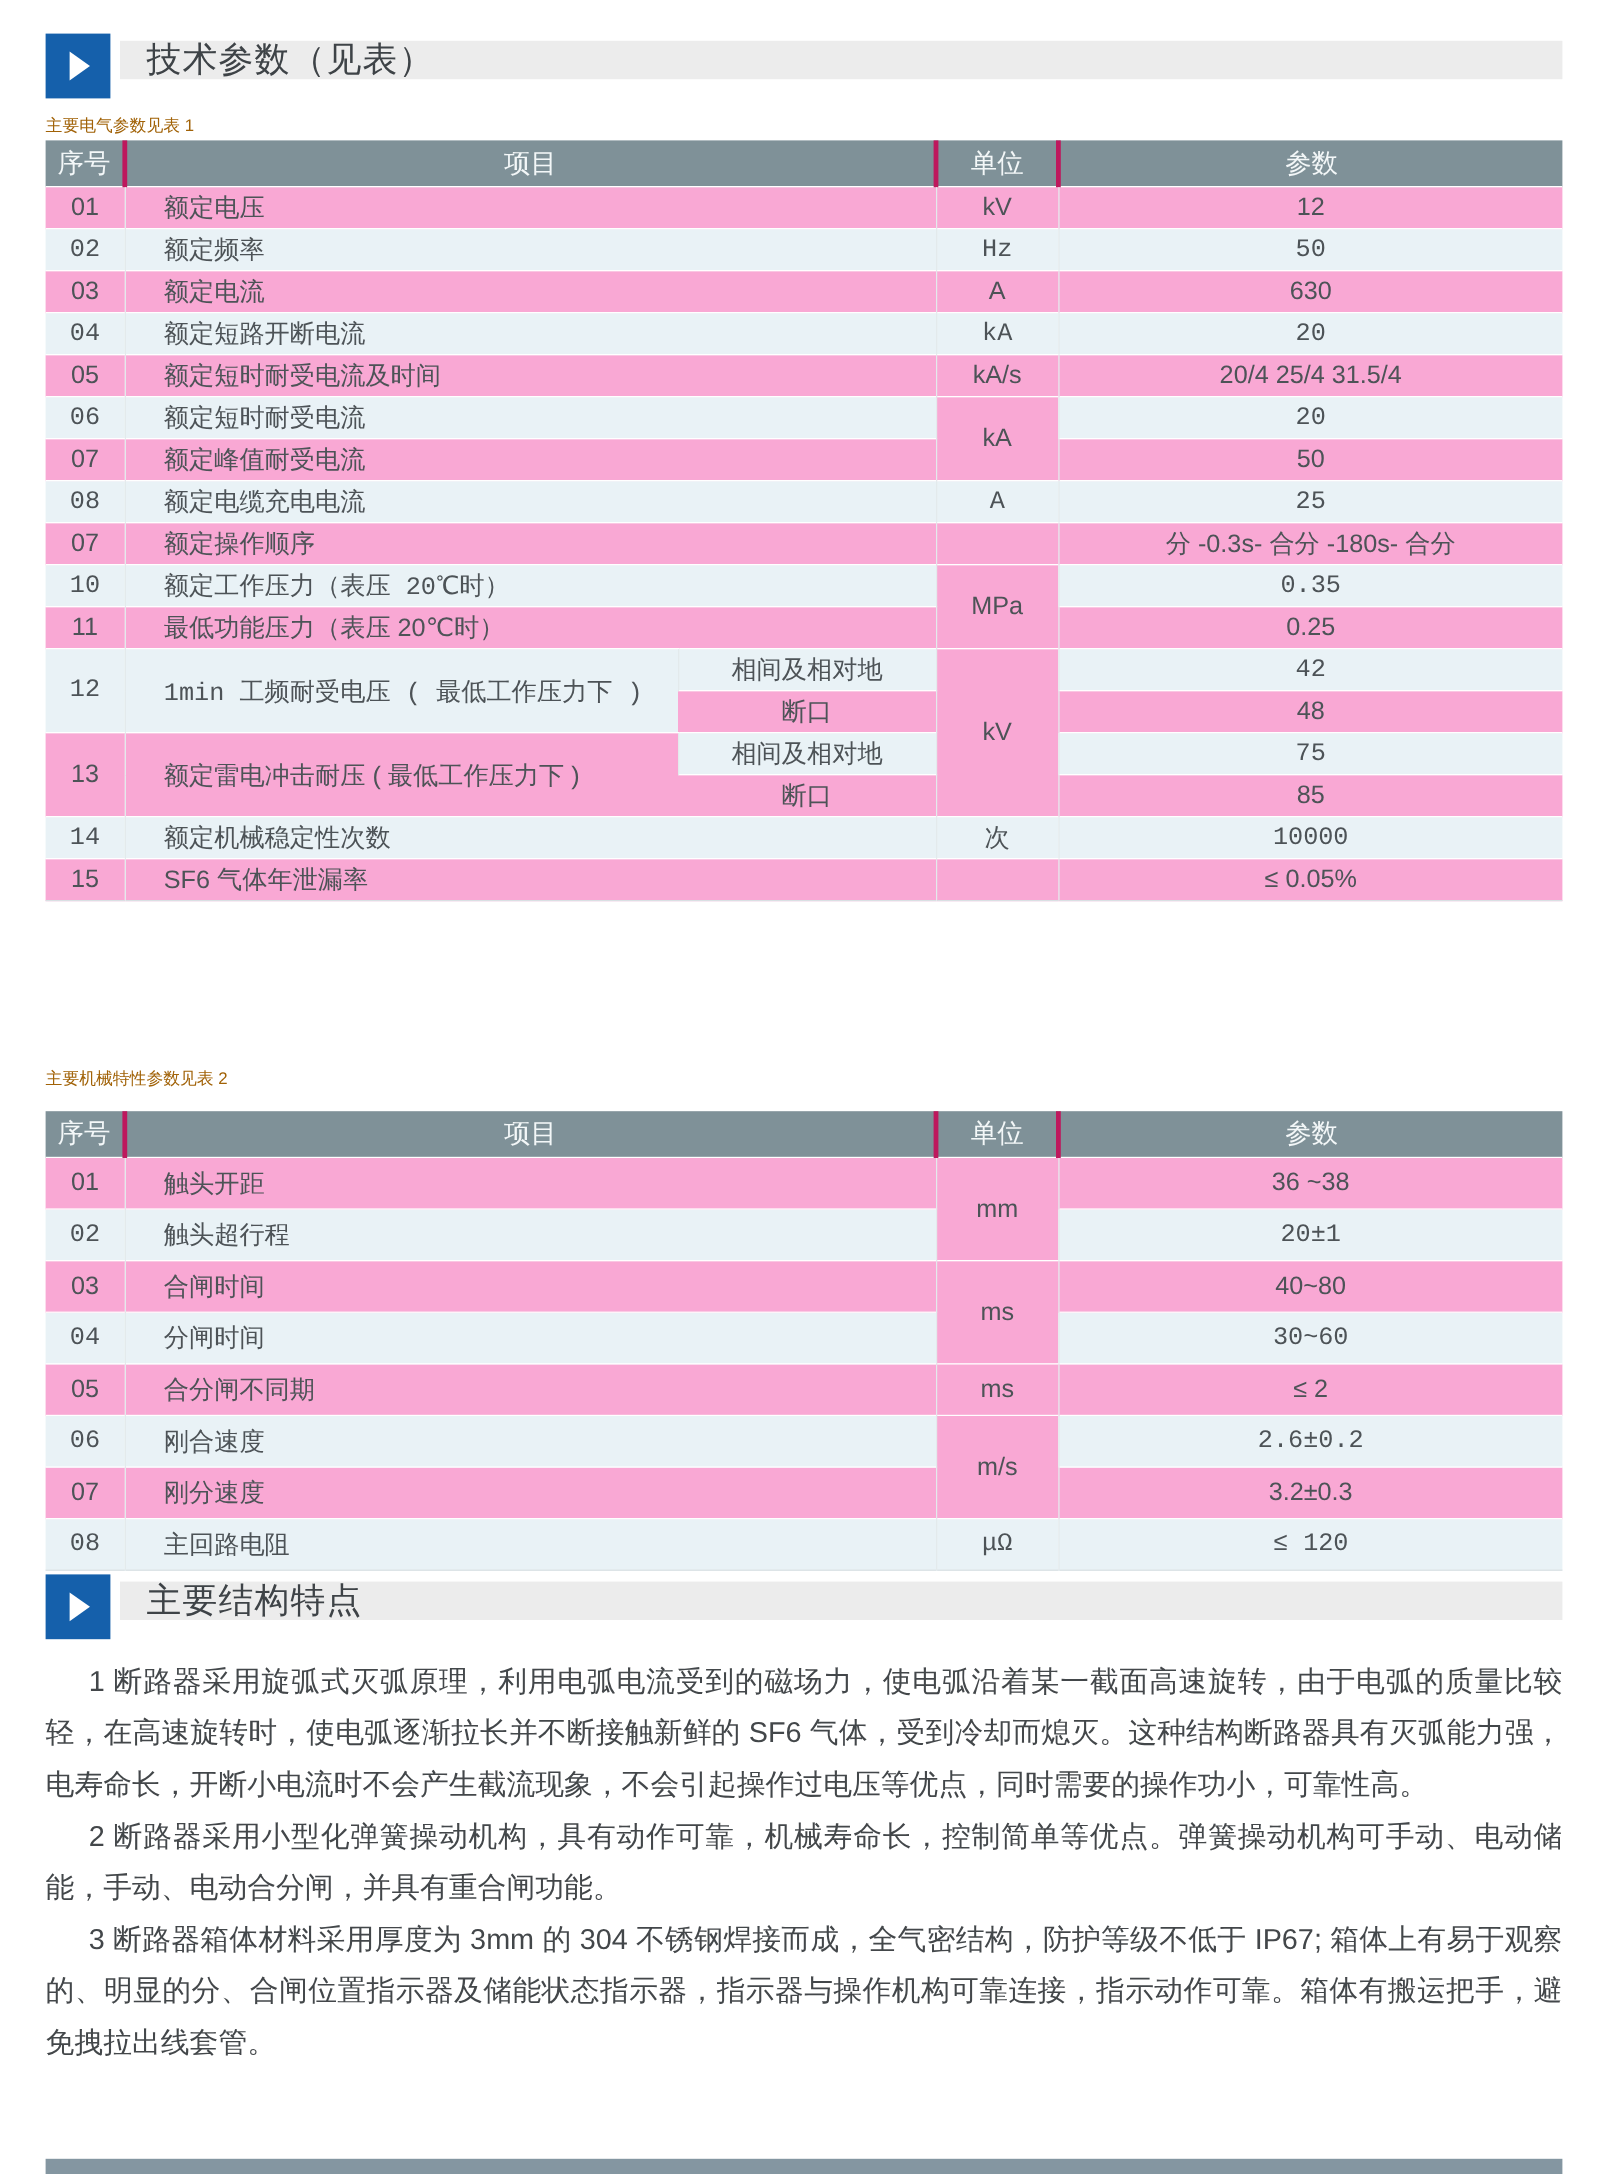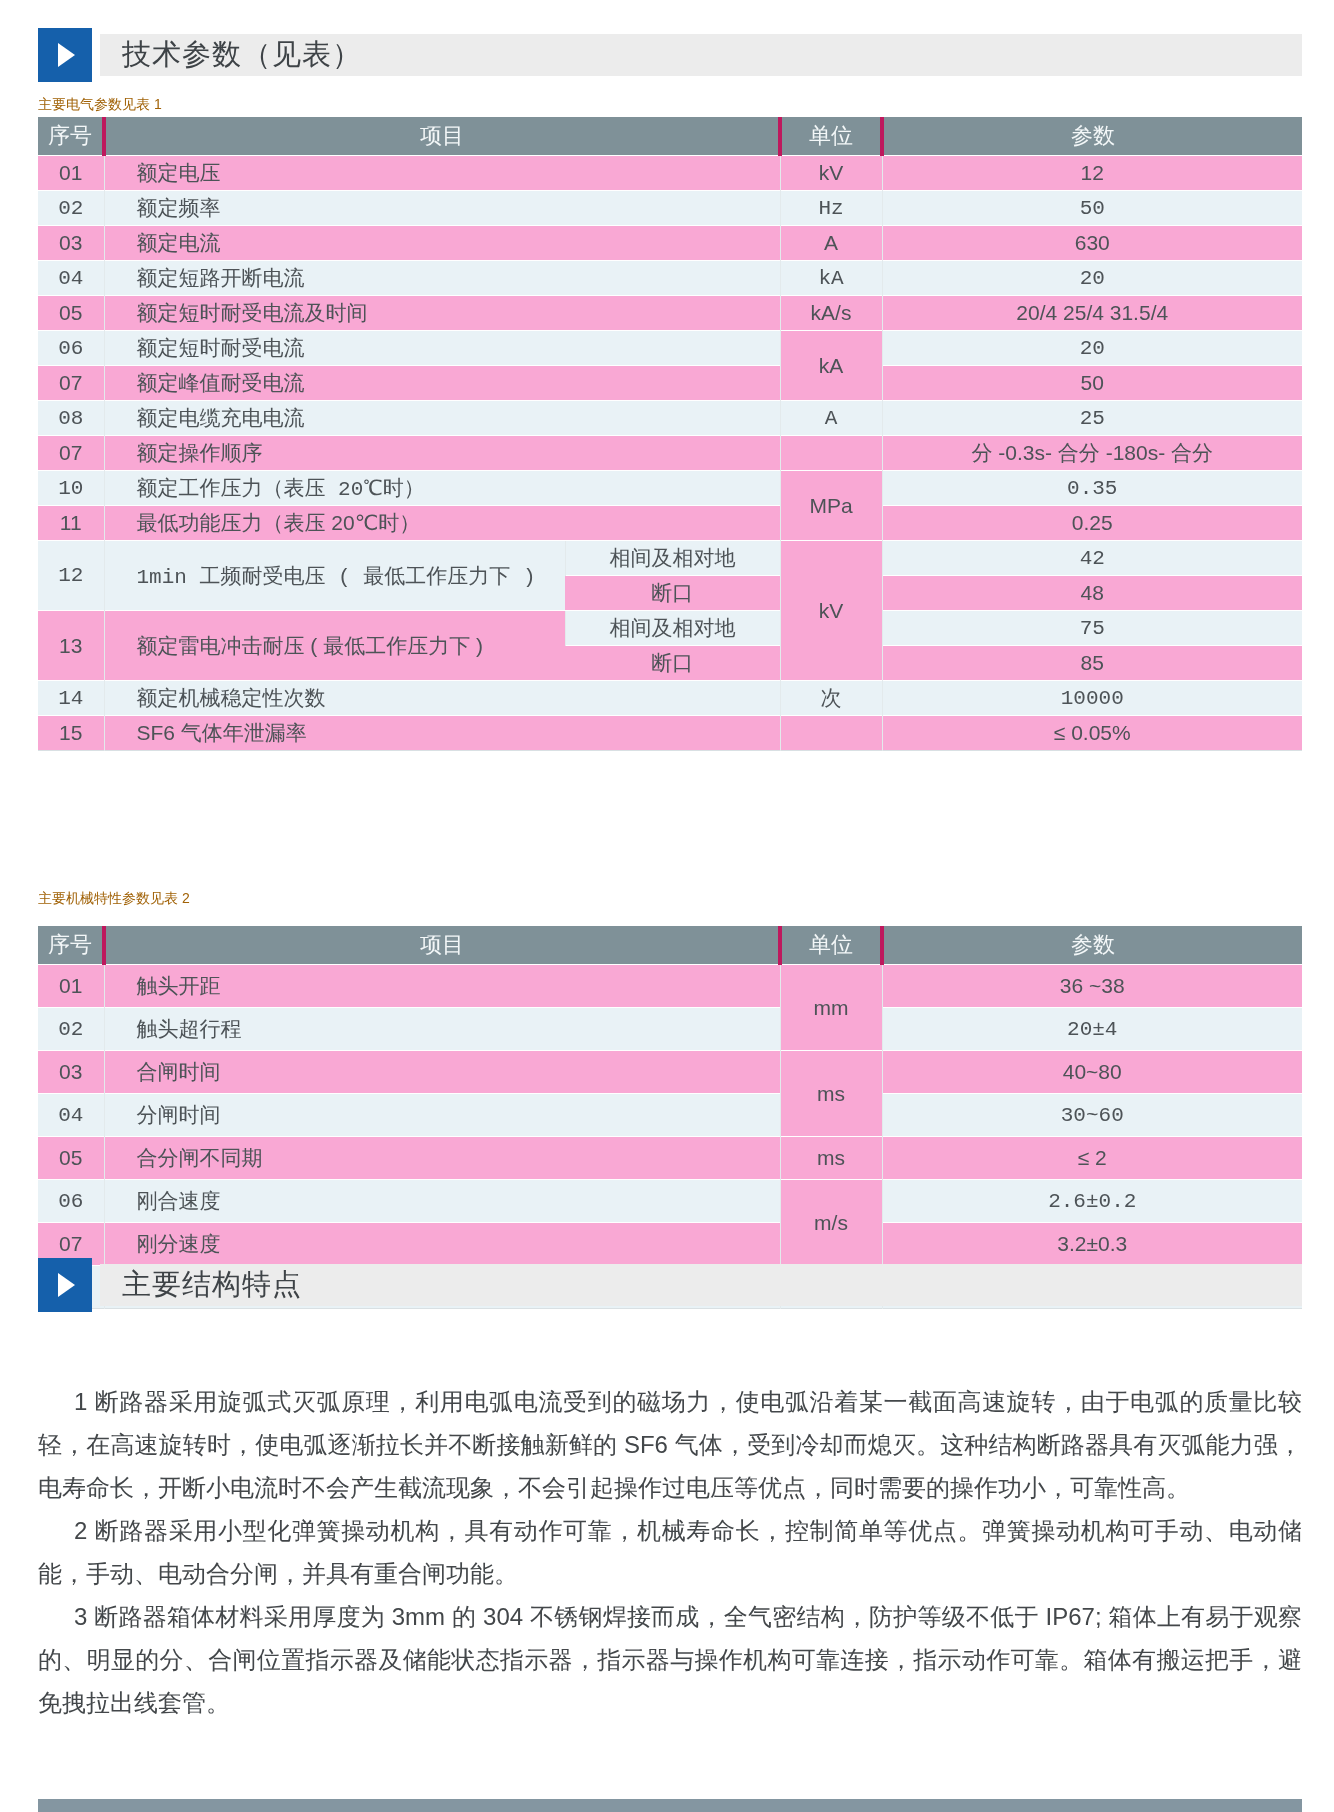--- a/index.html
+++ b/index.html
@@ -8,21 +8,21 @@
     font-family:"Liberation Sans","DejaVu Sans",sans-serif;
     -webkit-font-smoothing:antialiased;
   }
   .abs{position:absolute;}
 
   
   .sec{left:38px;width:1264px;height:54px;}
   .sec .sq{position:absolute;left:0;top:0;width:54px;height:54px;background:#1560ab;}
   .sec .tri{position:absolute;left:20px;top:15px;width:0;height:0;
     border-left:17px solid #ffffff;border-top:12px solid transparent;border-bottom:12px solid transparent;}
-  .sec .bar{position:absolute;left:62px;right:0;top:6px;height:42px;background:#ececec;
+  .sec .bar{position:absolute;left:62px;right:0;top:6px;height:32px;background:#ececec;
     display:flex;align-items:center;padding-left:22px;box-sizing:border-box;}
   .sec .ttl{font-size:29px;color:#3e4347;letter-spacing:1px;}
 
   .subtitle{left:38px;font-size:14px;color:#a16207;}
 
   
   table{border-collapse:collapse;table-layout:fixed;width:1264px;}
   th{background:#7f9198;color:#f3f7f8;font-weight:normal;font-size:22px;height:36px;
      border-left:4px solid #be185d;}
   th:first-child{border-left:none;}
@@ -191,21 +191,21 @@
   </tr>
   <tr>
     <td class="w">01</td>
     <td class="w item" colspan="2">触头开距</td>
     <td class="w" rowspan="2">mm</td>
     <td class="w">36 ~38</td>
   </tr>
   <tr>
     <td class="b">02</td>
     <td class="b item" colspan="2">触头超行程</td>
-    <td class="b">20±4</td>
+    <td class="b">20±1</td>
   </tr>
   <tr>
     <td class="w">03</td>
     <td class="w item" colspan="2">合闸时间</td>
     <td class="w" rowspan="2">ms</td>
     <td class="w">40~80</td>
   </tr>
   <tr>
     <td class="b">04</td>
     <td class="b item" colspan="2">分闸时间</td>
@@ -230,21 +230,21 @@
   </tr>
   <tr>
     <td class="b">08</td>
     <td class="b item" colspan="2">主回路电阻</td>
     <td class="b">μΩ</td>
     <td class="b">≤ 120</td>
   </tr>
 </tbody>
   </table>
 
-<div class="abs sec" style="top:1258px;font-family:Liberation Mono, monospace;">
+<div class="abs sec" style="top:1312px;font-family:Liberation Mono, monospace;">
   <div class="sq">
       <div class="tri"></div>
     </div>
   <div class="bar">
     <span class="ttl">主要结构特点</span>
   </div>
 </div>
 
 <div class="abs paras" style="top:1380px;">
   <p>1 断路器采用旋弧式灭弧原理，利用电弧电流受到的磁场力，使电弧沿着某一截面高速旋转，由于电弧的质量比较轻，在高速旋转时，使电弧逐渐拉长并不断接触新鲜的 SF6 气体，受到冷却而熄灭。这种结构断路器具有灭弧能力强，电寿命长，开断小电流时不会产生截流现象，不会引起操作过电压等优点，同时需要的操作功小，可靠性高。</p>

